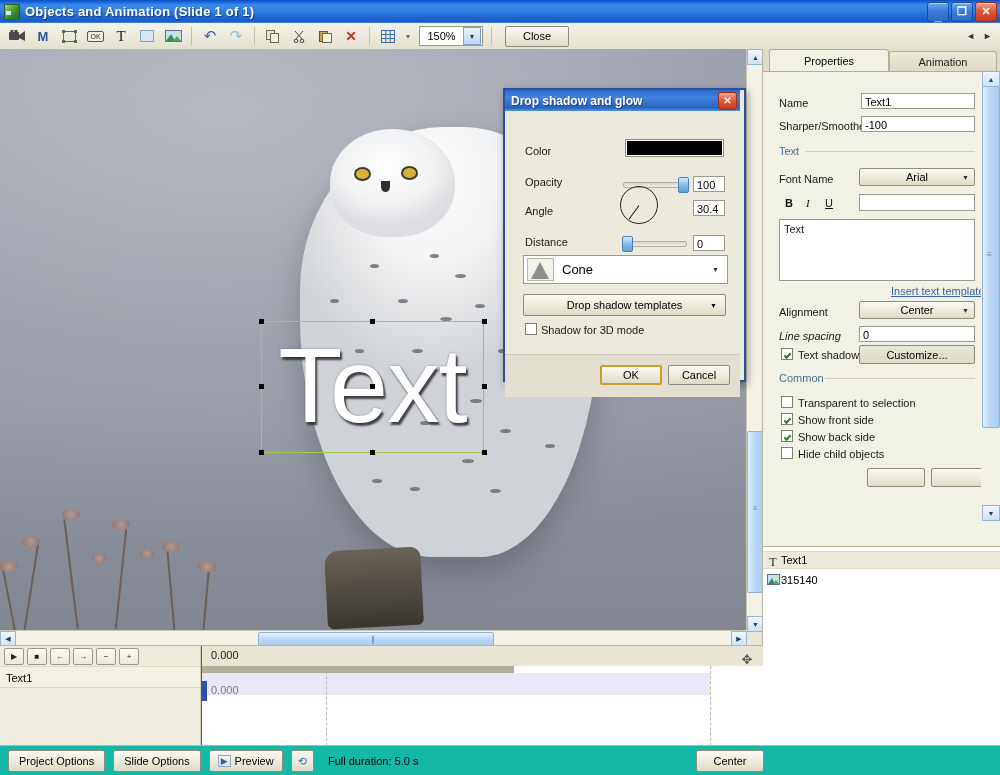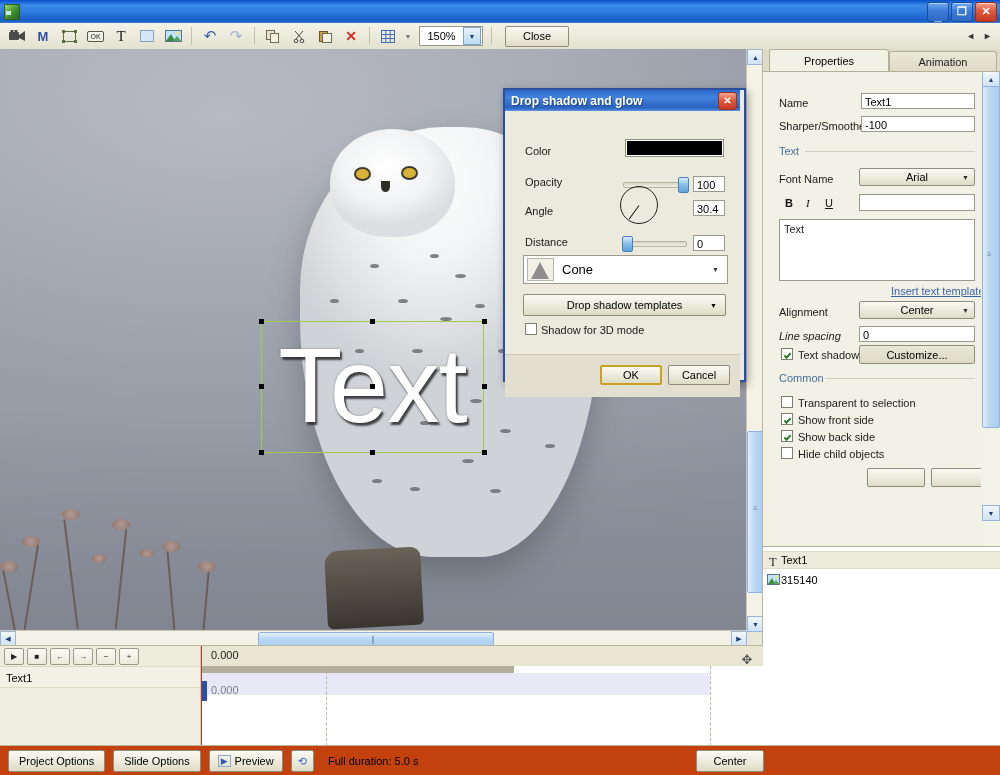--- a/index.html
+++ b/index.html
@@ -143,21 +143,21 @@
   .tl-bar{position:absolute;left:0;top:0;width:313px;height:7px;background:#b3b09a;}
   .tl-track{position:absolute;left:0;top:7px;width:509px;height:22px;background:#e9e8f7;}
   .tl-key{position:absolute;left:0;top:8px;width:6px;height:20px;background:#2c4fa8;}
   .tl-keytime{position:absolute;left:10px;top:11px;font-size:11px;color:#7c7c86;}
   .tl-playhead{position:absolute;left:0;top:-20px;width:1px;height:100px;background:#b03a2e;}
   .tl-dash{position:absolute;top:0;width:0;height:80px;border-left:1px dashed #b9b7a4;}
   .tl-move{position:absolute;left:738px;top:650px;width:18px;height:18px;color:#555;font-size:13px;
     display:flex;align-items:center;justify-content:center;}
 
   
-  .statusbar{position:absolute;left:0;top:745px;width:1000px;height:30px;background:#c2410c;border-top:1px solid #b9b69c;
+  .statusbar{position:absolute;left:0;top:745px;width:1000px;height:30px;background:#14b8a6;border-top:1px solid #b9b69c;
     display:flex;align-items:center;}
   .sbtn{height:20px;border:1px solid #8d8d7c;border-radius:2px;
     background:linear-gradient(to bottom,#fbfaf3,#eceadb 55%,#dedbc6);
     font-size:11px;display:flex;align-items:center;justify-content:center;padding:0 10px;margin-left:8px;}
   .sdur{margin-left:14px;font-size:11px;}
 
   
   .dlg{position:absolute;left:503px;top:88px;width:239px;height:290px;
     border:2px solid #2b4f9e;background:#ece9dd;box-shadow:2px 3px 8px rgba(0,0,0,.35);}
   .dlg-tb{position:absolute;left:0;top:0;width:235px;height:21px;
@@ -186,20 +186,21 @@
   .cone-ic:after{content:"";position:absolute;left:3px;bottom:1px;width:0;height:0;
     border-left:9px solid transparent;border-right:9px solid transparent;border-bottom:17px solid #8e8e8e;}
 </style>
 </head>
 <body>
 
 <div class="app">
 
   <div class="titlebar">
     <div class="tb-icon"></div>
+    <div class="tb-title">Objects and Animation (Slide 1 of 1)</div>
     <div class="tb-btns">
       <div class="tb-btn min">
           <span>_</span>
         </div>
       <div class="tb-btn">
           <span>❐</span>
         </div>
       <div class="tb-btn close">
           <span>✕</span>
         </div>

